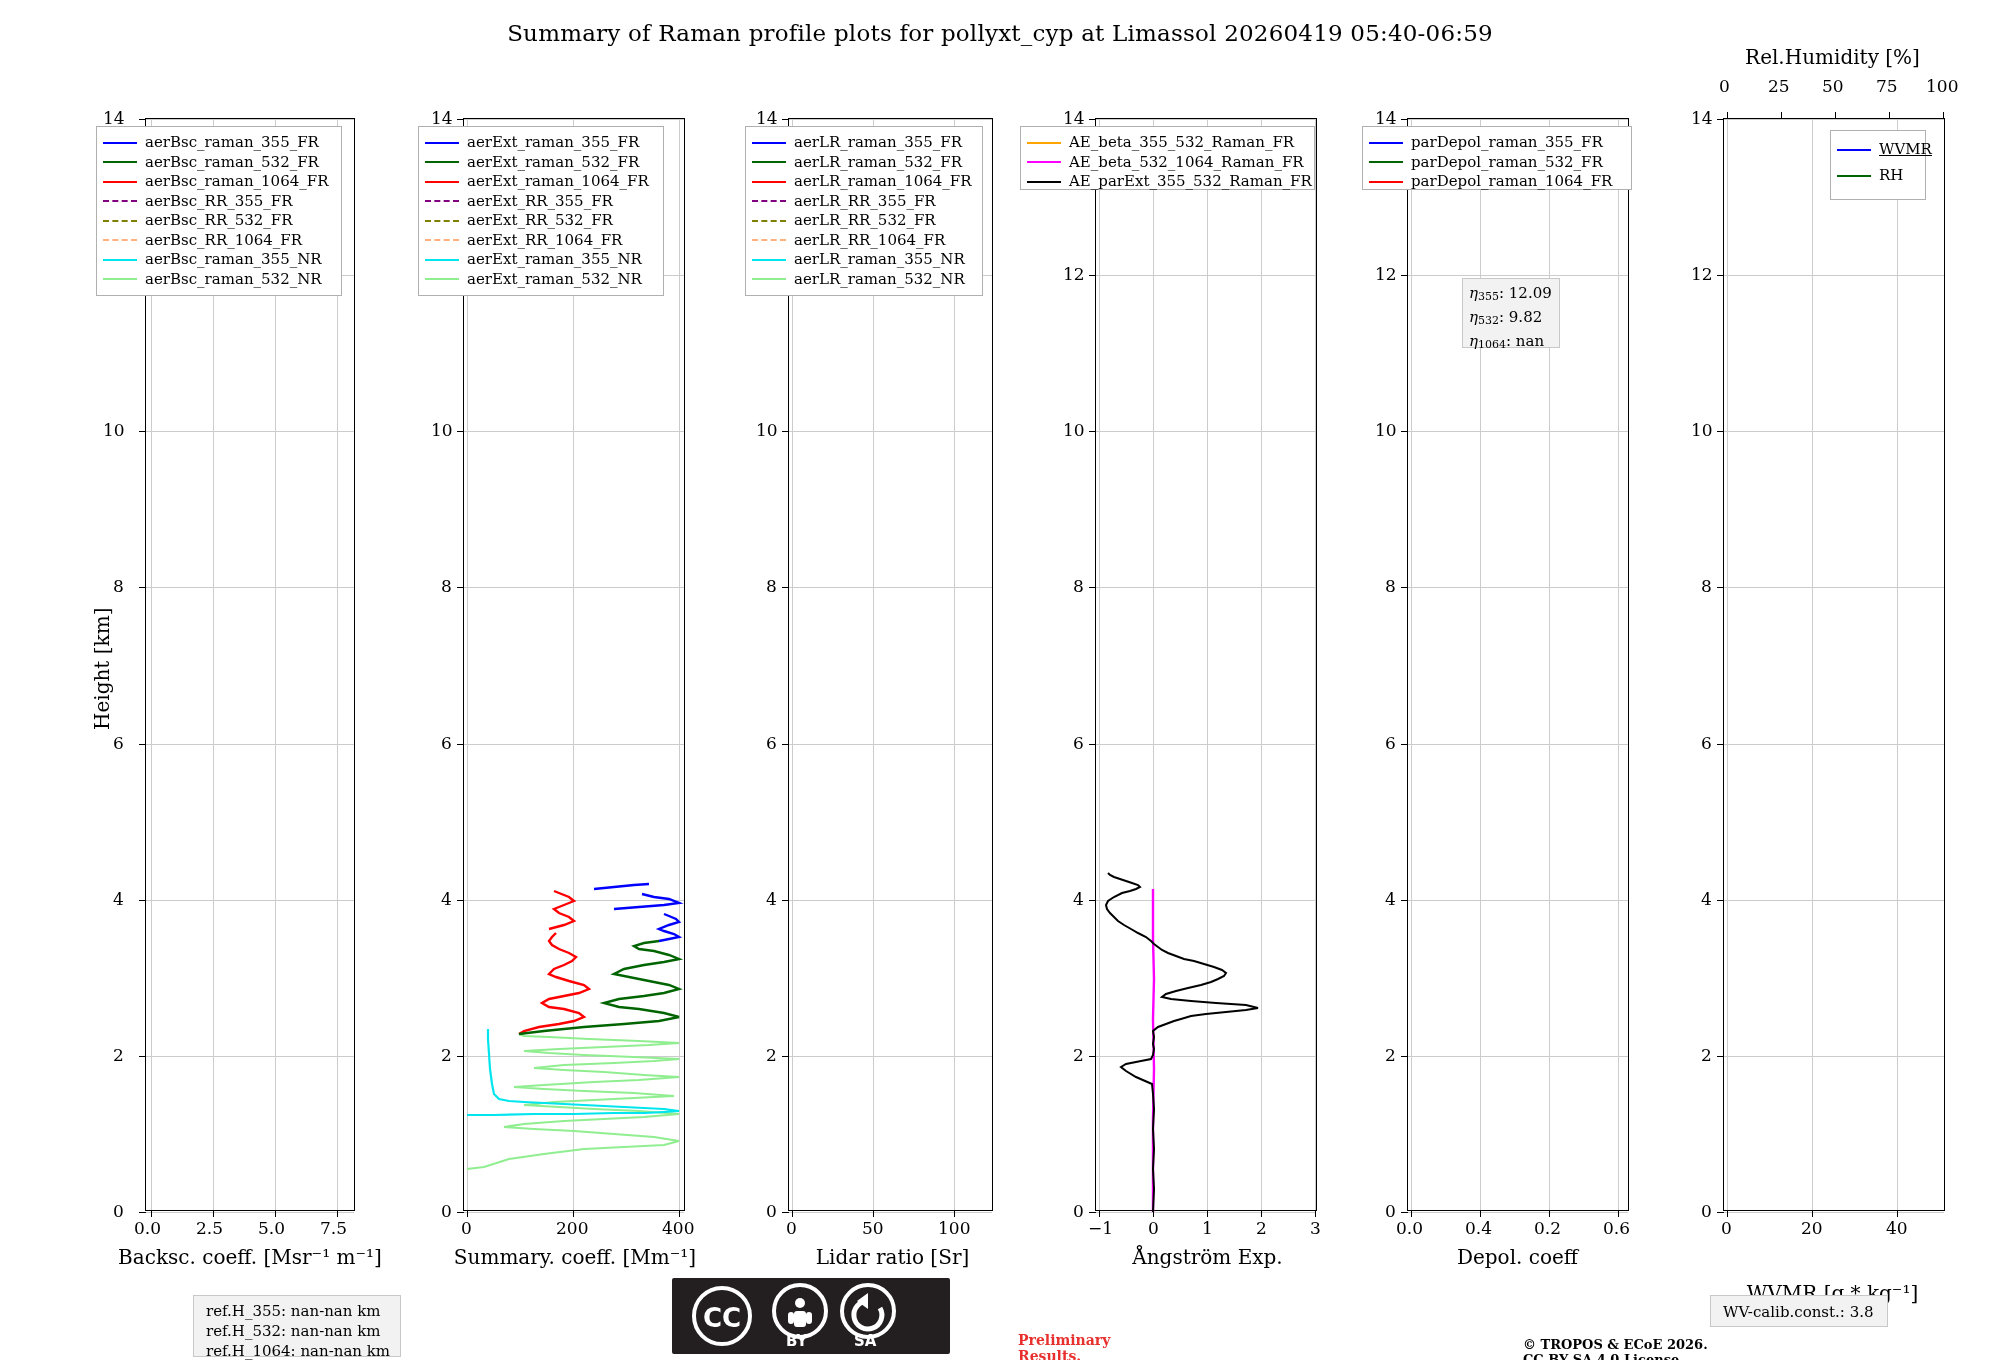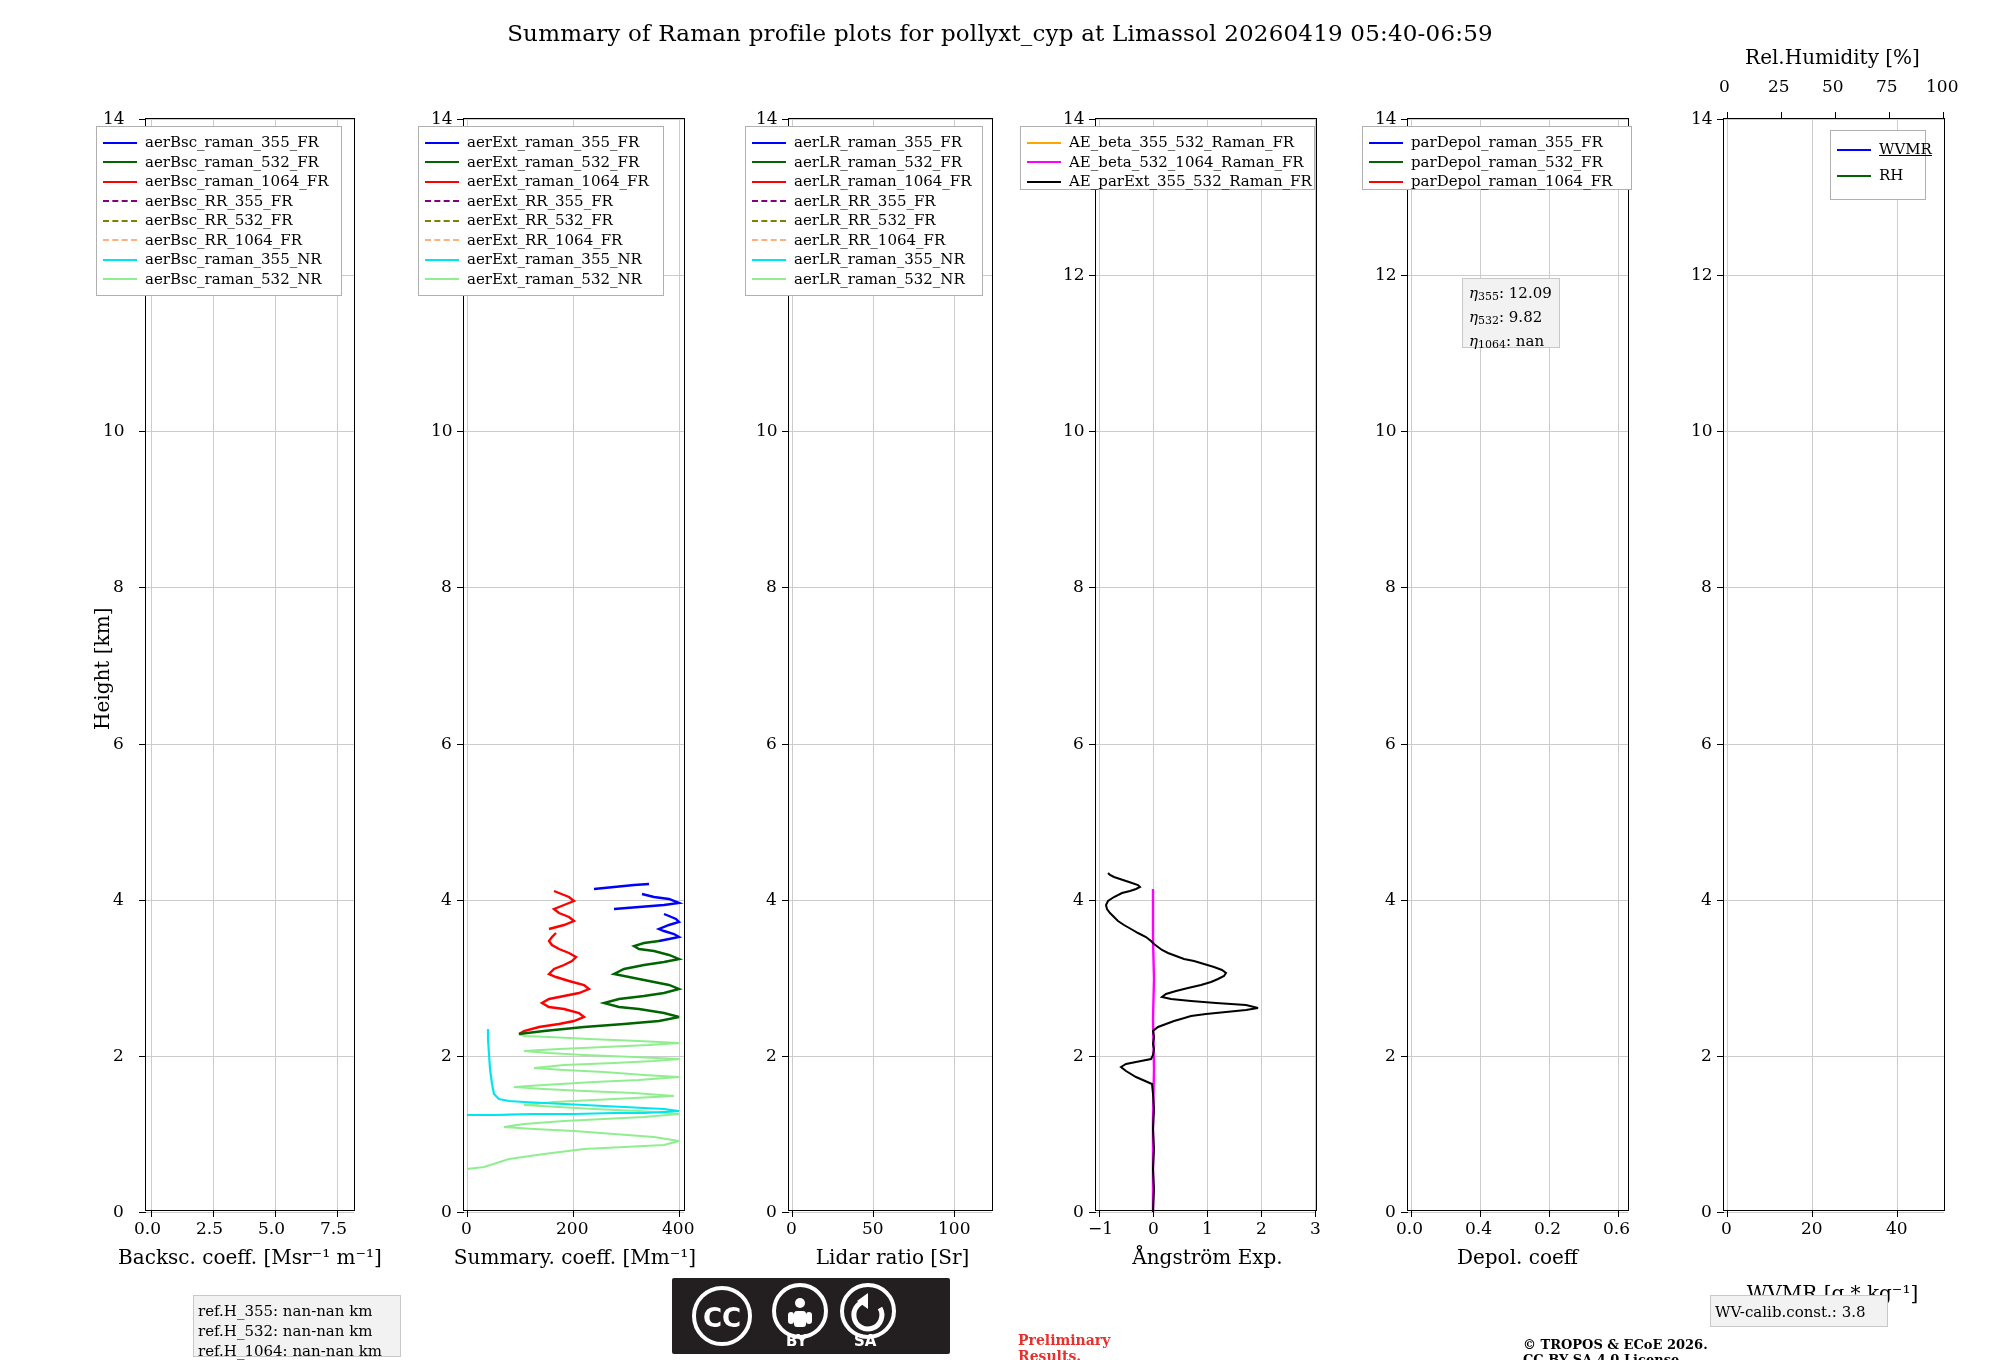--- a/index.html
+++ b/index.html
@@ -39,21 +39,21 @@
     position:absolute;background:#ffffff;border:1px solid #b0b0b0;
     padding:6px 8px 6px 6px;box-sizing:border-box;
     font-size:15px;line-height:19.5px;z-index:5;
   }
   .legend .row{display:flex;align-items:center;height:19.5px;white-space:nowrap;}
   .legend .swatch{width:34px;height:0;border-top-width:2px;border-top-style:solid;margin-right:8px;flex:none;}
   .legend .lbl{font-size:15px;}
   
   .annbox{
     position:absolute;background:#f2f2f2;border:1px solid #c8c8c8;
-    font-size:15px;line-height:21px;padding:5px 4px;box-sizing:border-box;
+    font-size:15px;line-height:21px;padding:5px 12px;box-sizing:border-box;
     white-space:nowrap;
   }
   .sub{font-size:11px;vertical-align:-2px;}
   .italic{font-style:italic;}
   
   .ccbox{position:absolute;width:140px;height:76px;background:#ffffff;}
   .cc-left{
     position:absolute;left:0;top:0;width:140px;height:76px;background:#231f20;
     border-radius:2px;
   }

